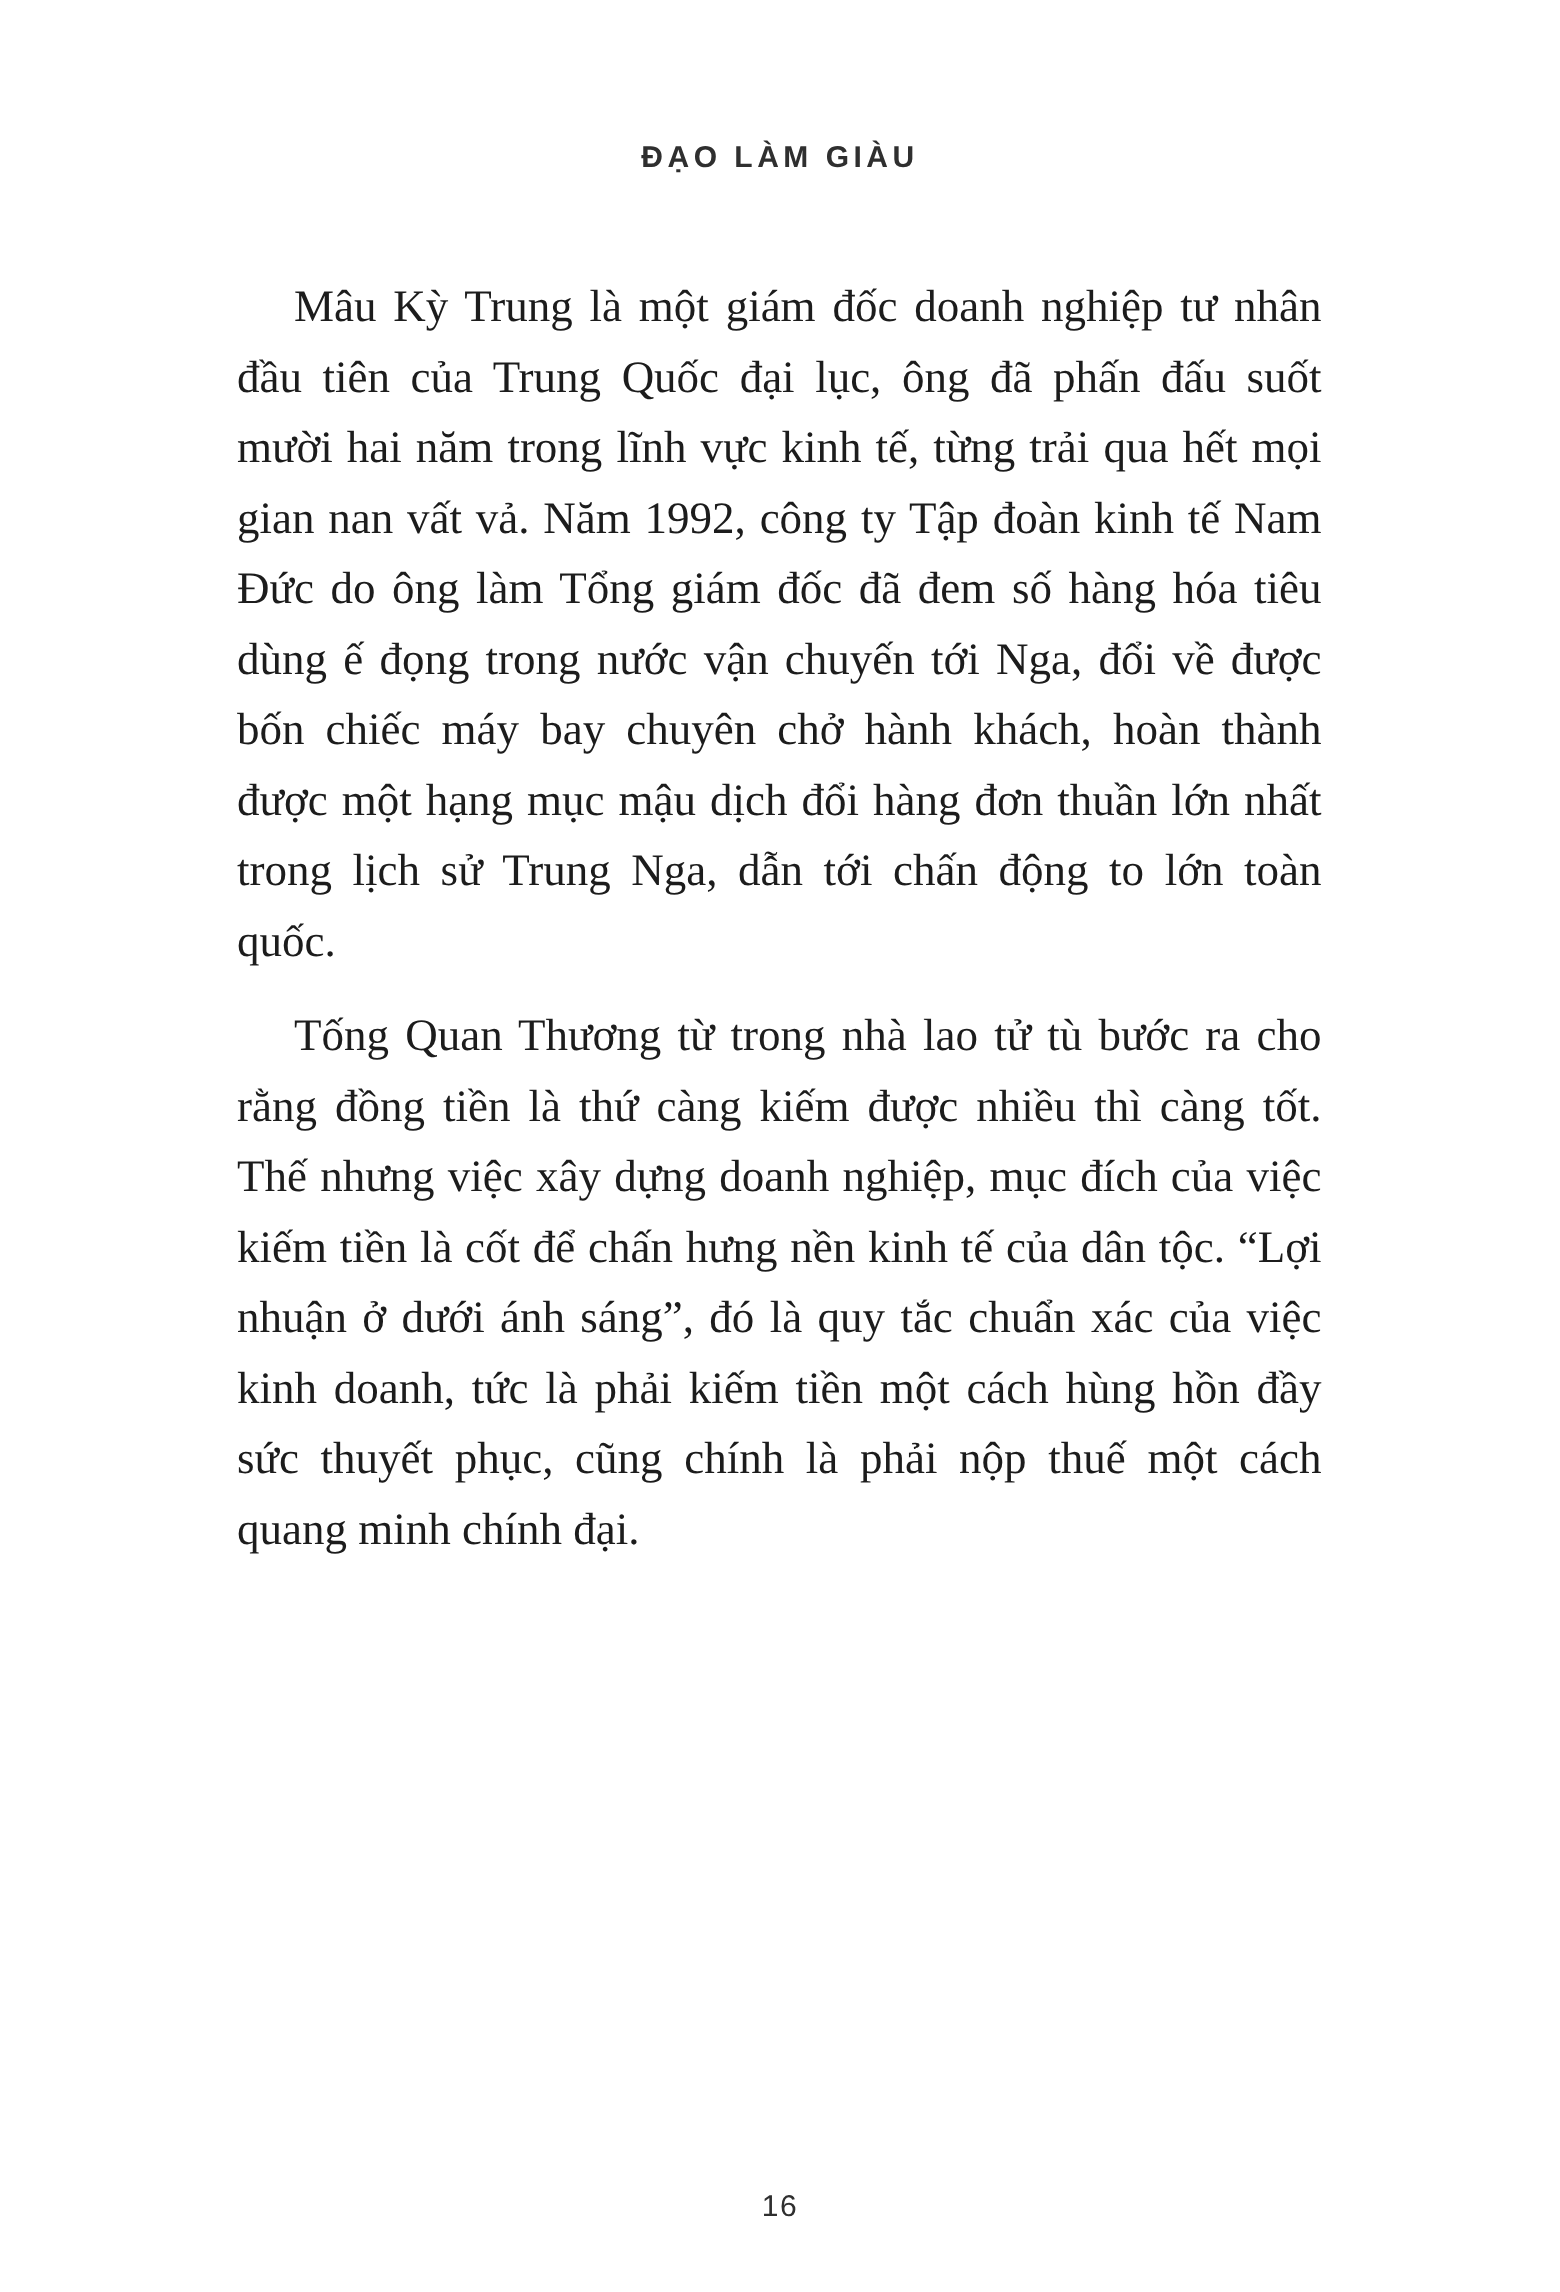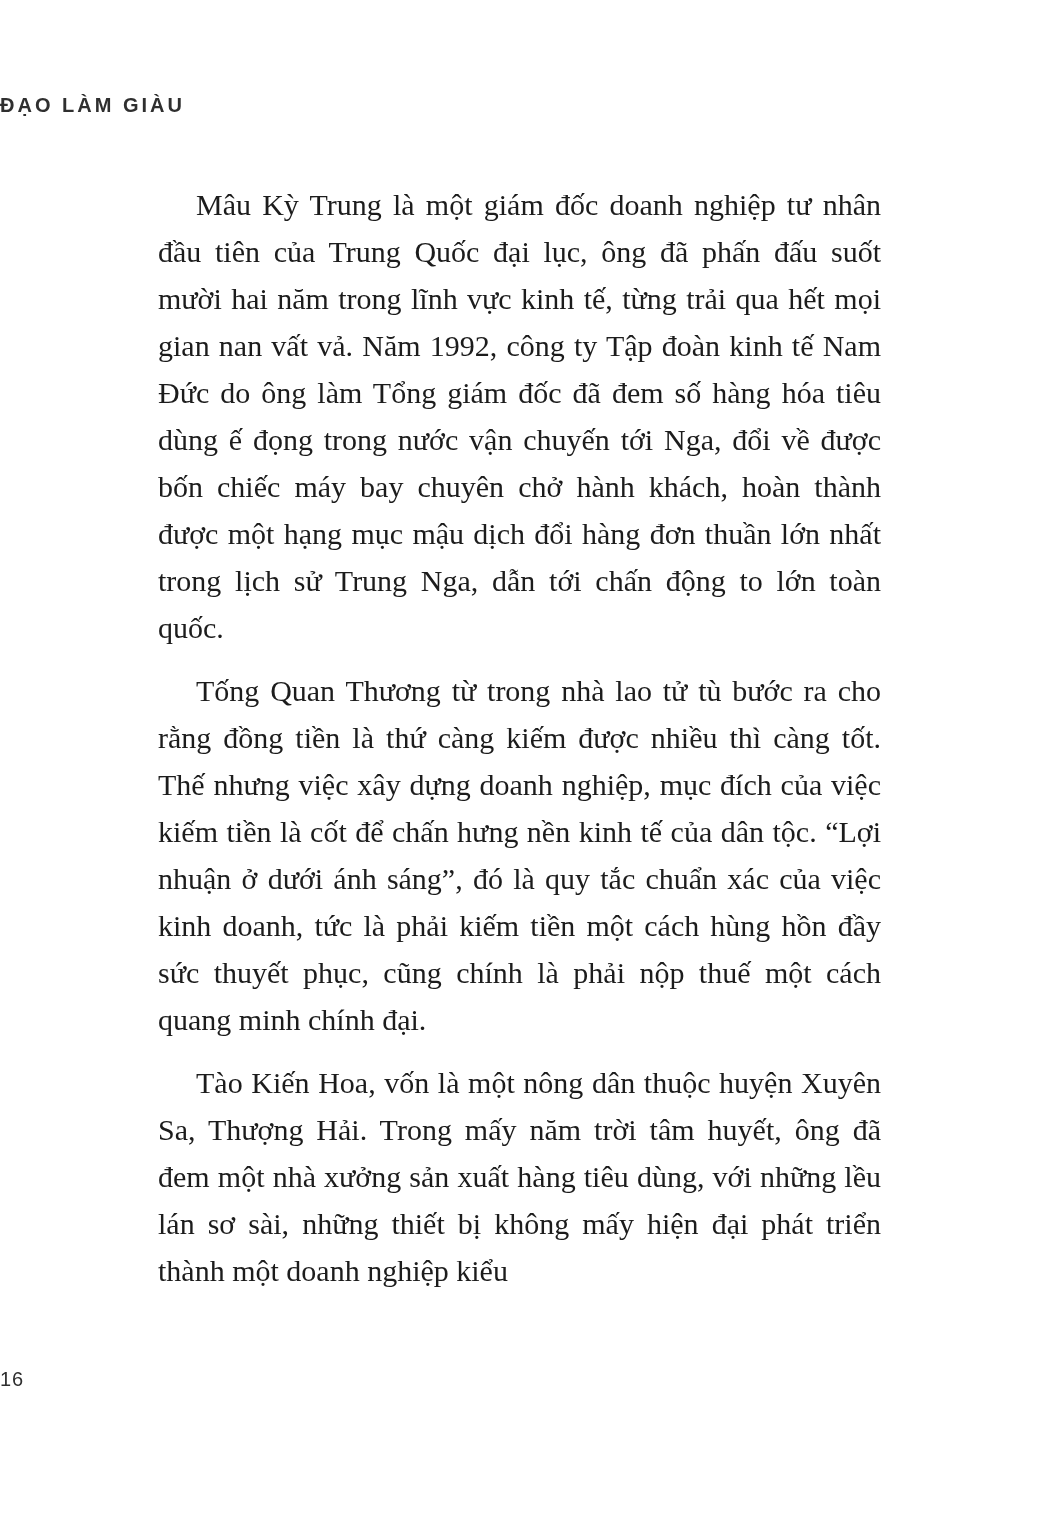--- a/index.html
+++ b/index.html
@@ -12,20 +12,21 @@
     width: 1040px;
     height: 1528px;
     background: var(--background, #ffffff);
     overflow: hidden;
   }
   .running-header {
     position: absolute;
     top: 94px;
     left: 0;
     width: 100%;
+    text-align: center;
     font-family: "Liberation Sans", sans-serif;
     font-size: 20px;
     font-weight: 600;
     letter-spacing: 3px;
     color: var(--header_text, #2f2f2f);
   }
   .body-text {
     position: absolute;
     top: 181px;
     left: 158px;
@@ -38,36 +39,36 @@
   }
   .body-text p {
     margin: 0 0 16px 0;
     text-indent: 38px;
   }
   .body-text p:last-child {
     margin-bottom: 0;
   }
   .page-number {
     position: absolute;
-    top: 1368px;
+    top: 1460px;
     left: 0;
     width: 100%;
+    text-align: center;
     font-family: "Liberation Sans", sans-serif;
     font-size: 20px;
     font-weight: 500;
     letter-spacing: 1px;
     color: var(--header_text, #2f2f2f);
   }
 </style>
 </head>
 <body>
 
 <div class="page">
   <div class="running-header">ĐẠO LÀM GIÀU</div>
 
   <div class="body-text">
     <p>Mâu Kỳ Trung là một giám đốc doanh nghiệp tư nhân đầu tiên của Trung Quốc đại lục, ông đã phấn đấu suốt mười hai năm trong lĩnh vực kinh tế, từng trải qua hết mọi gian nan vất vả. Năm 1992, công ty Tập đoàn kinh tế Nam Đức do ông làm Tổng giám đốc đã đem số hàng hóa tiêu dùng ế đọng trong nước vận chuyến tới Nga, đổi về được bốn chiếc máy bay chuyên chở hành khách, hoàn thành được một hạng mục mậu dịch đổi hàng đơn thuần lớn nhất trong lịch sử Trung Nga, dẫn tới chấn động to lớn toàn quốc.</p>
     <p>Tống Quan Thương từ trong nhà lao tử tù bước ra cho rằng đồng tiền là thứ càng kiếm được nhiều thì càng tốt. Thế nhưng việc xây dựng doanh nghiệp, mục đích của việc kiếm tiền là cốt để chấn hưng nền kinh tế của dân tộc. “Lợi nhuận ở dưới ánh sáng”, đó là quy tắc chuẩn xác của việc kinh doanh, tức là phải kiếm tiền một cách hùng hồn đầy sức thuyết phục, cũng chính là phải nộp thuế một cách quang minh chính đại.</p>
-    <p>Tào Kiến Hoa, vốn là một nông dân thuộc huyện Xuyên Sa, Thượng Hải. Trong mấy năm trời tâm huyết, ông đã đem một nhà xưởng sản xuất hàng tiêu dùng, với những lều lán sơ sài, những thiết bị không mấy hiện đại phát triển thành một doanh nghiệp kiểu</p>
   </div>
 
   <div class="page-number">16</div>
 </div>
 
 </body></html>

